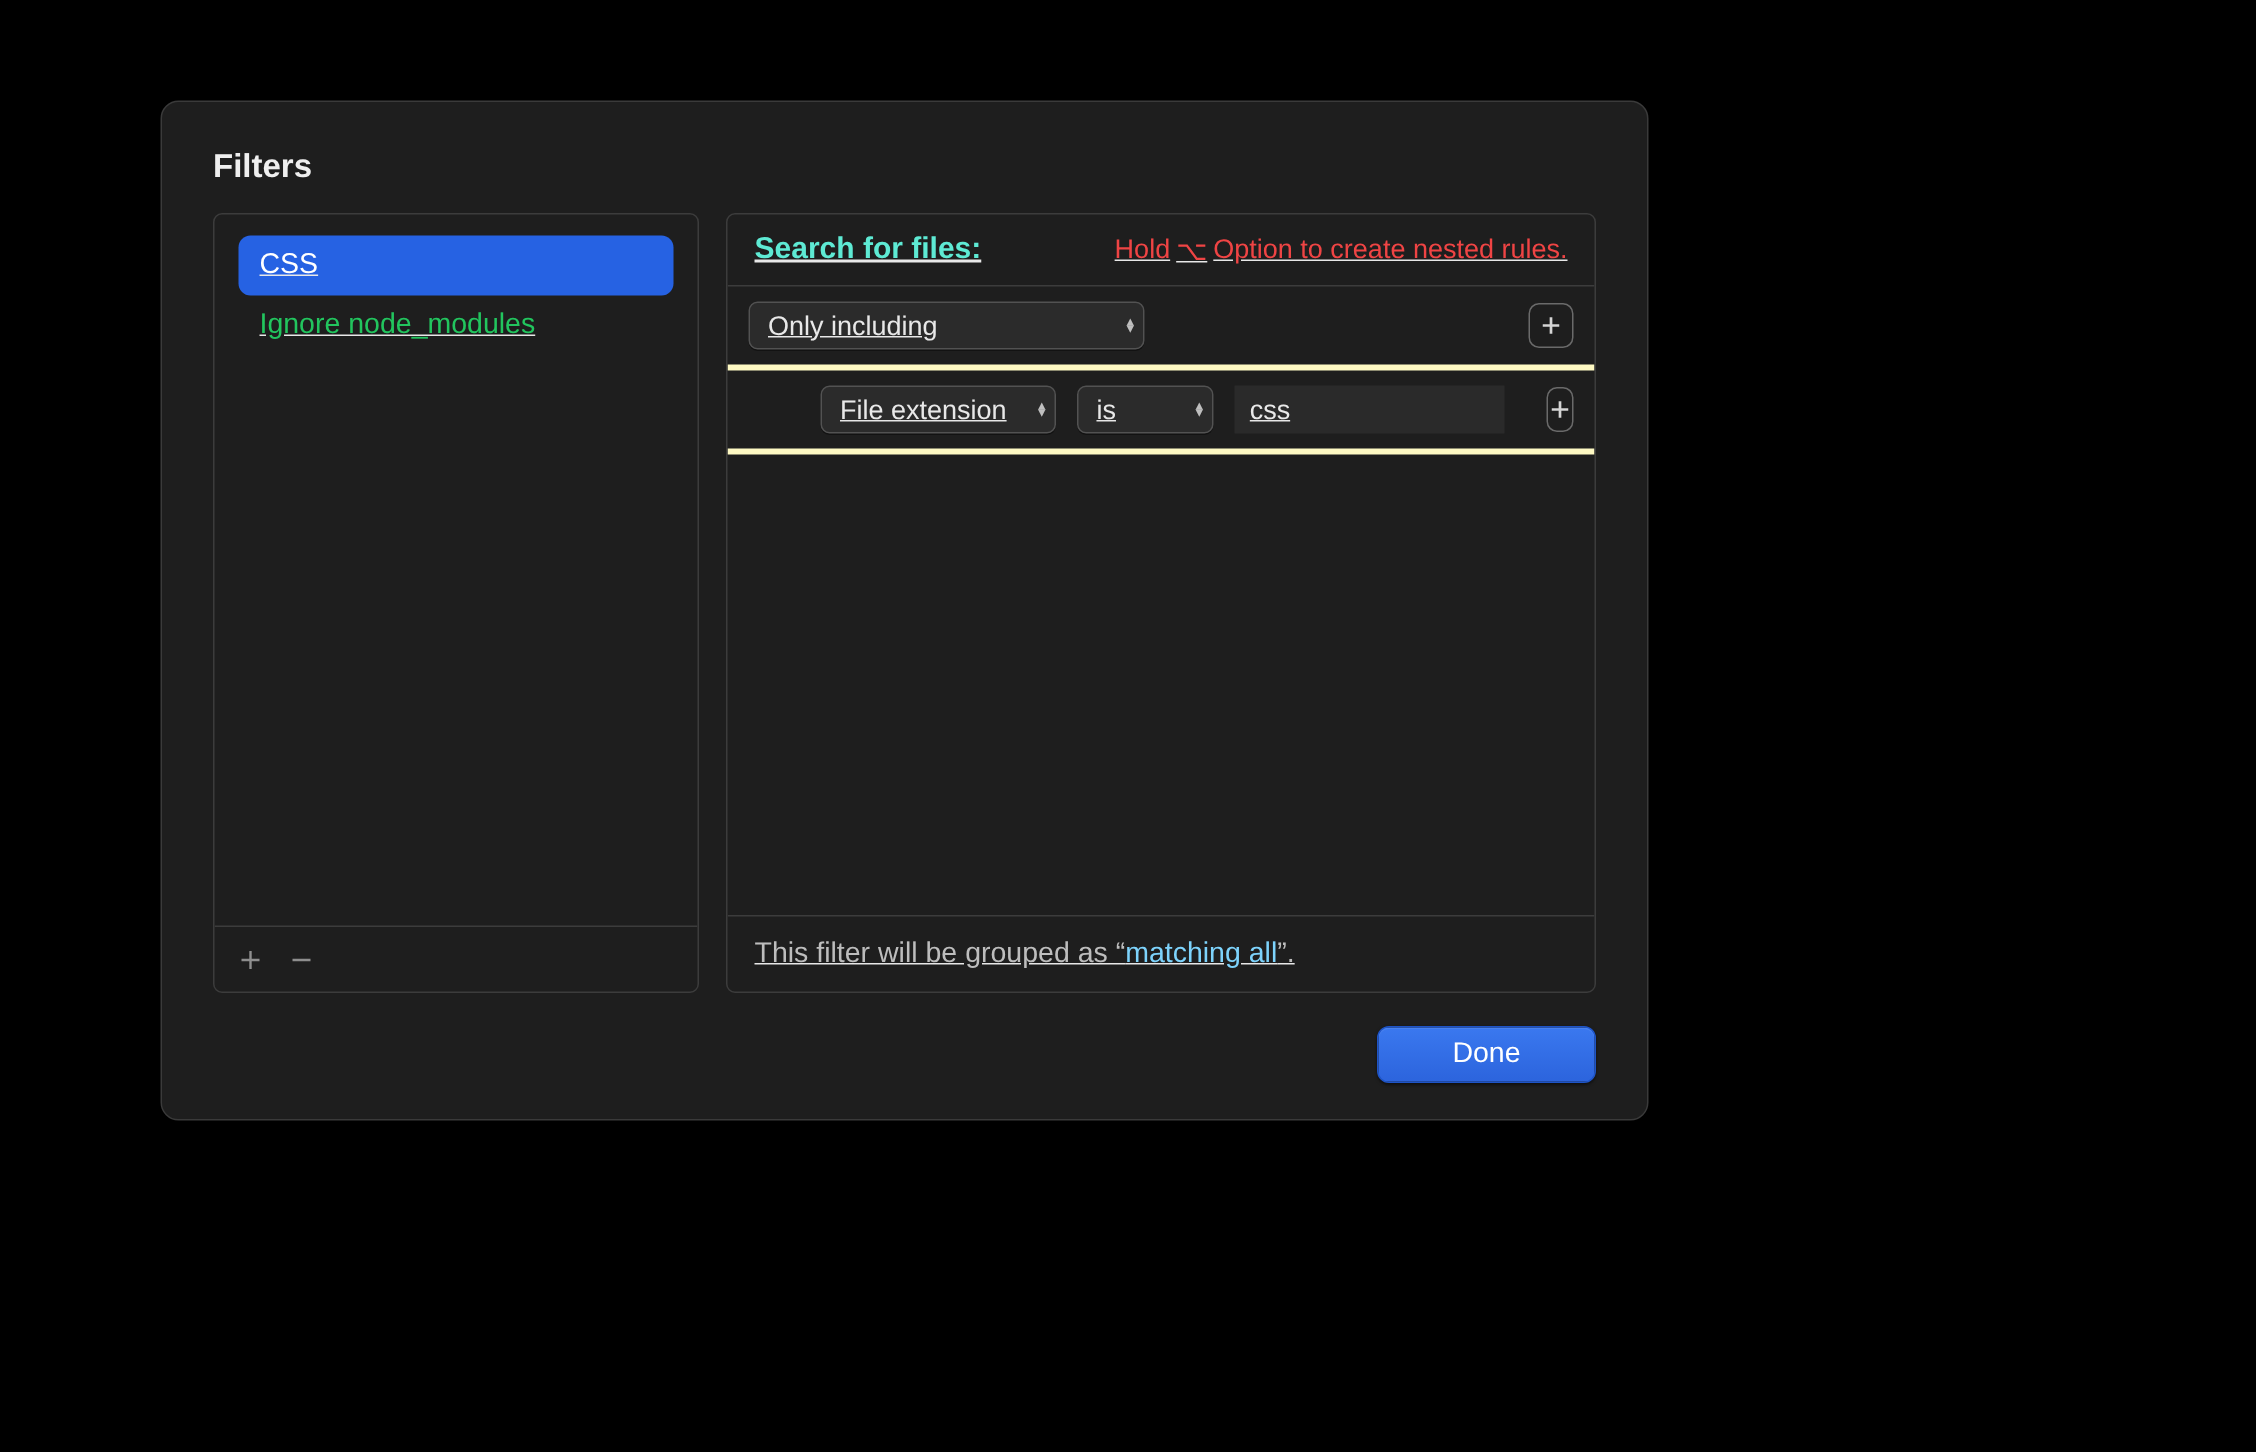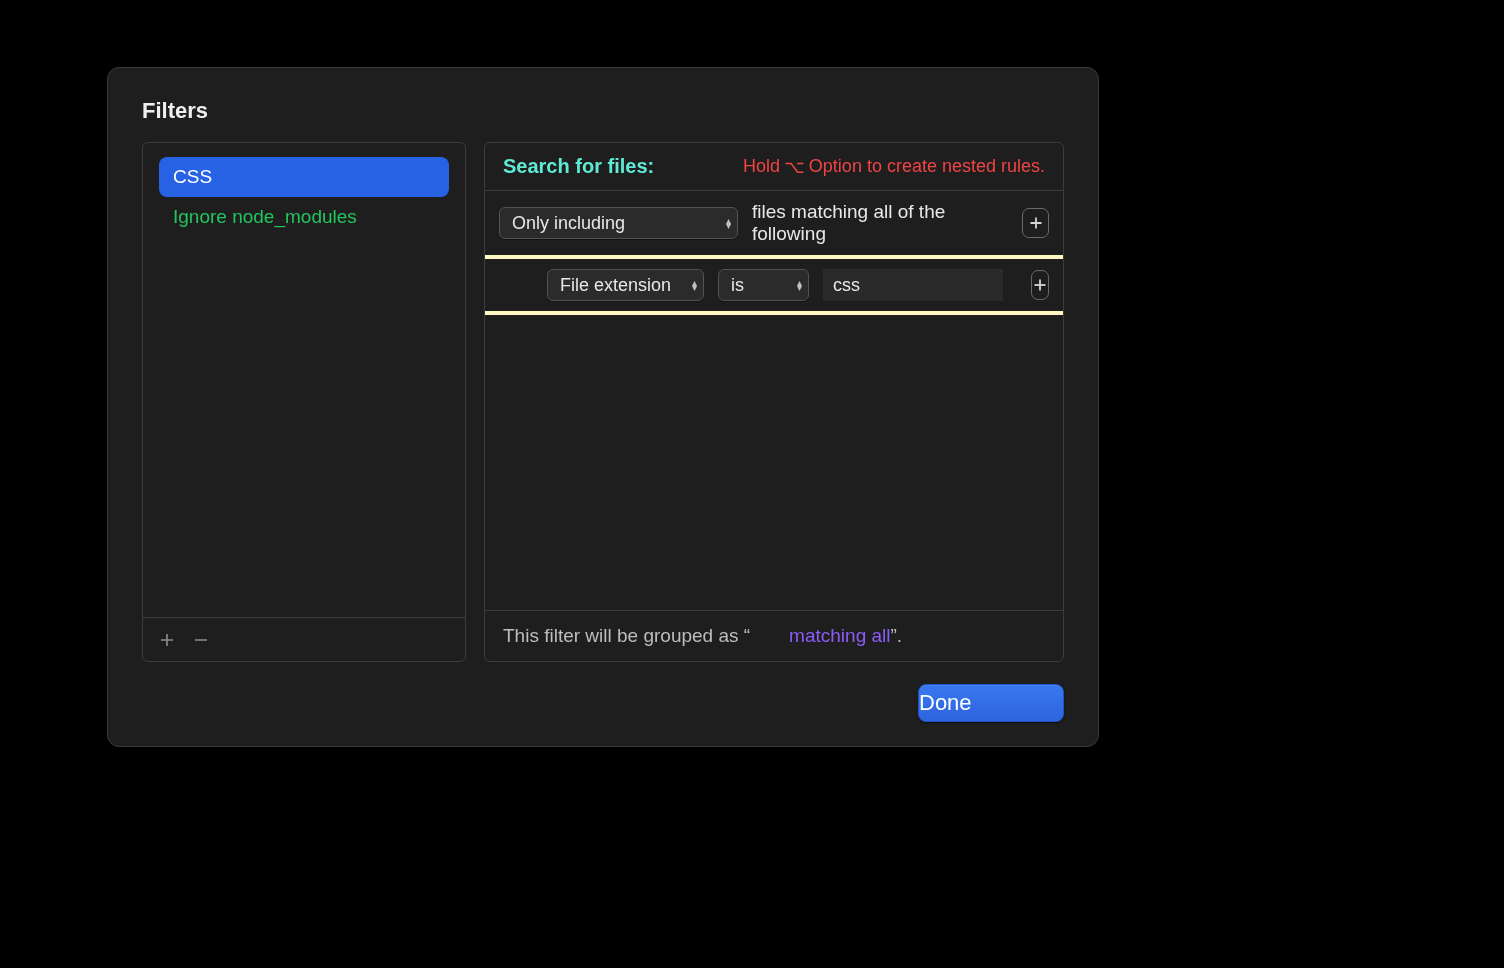--- a/index.html
+++ b/index.html
@@ -12,21 +12,21 @@
     background: #1e1e1e;
     border: 1px solid #3a3a3a;
     border-radius: 12px;
     box-shadow: 0 20px 60px rgba(0,0,0,.6);
     color: #e8e8e8;
     padding: 30px 34px 24px 34px;
     display: flex;
     flex-direction: column;
   }
   .title { font-size: 22px; font-weight: 700; color: #efefef; margin-bottom: 18px; }
-  .body { flex: 1; display: flex; gap: 18px; min-height: 0; }
+  .body { flex: 1; display: flex; gap: 18px; min-height: 0; text-decoration: underline; }
   .sidebar {
     width: 324px;
     border: 1px solid #3c3c3c;
     border-radius: 6px;
     background: #1e1e1e;
     display: flex;
     flex-direction: column;
     overflow: hidden;
   }
   .sidebar-list { flex: 1; padding: 14px 16px 8px 16px; overflow: auto; }
@@ -124,33 +124,33 @@
 
   .editor-rules { flex: 0 0 auto; }
   .editor-fill { flex: 1; }
 
   .editor-footer {
     border-top: 1px solid #3c3c3c;
     padding: 14px 18px;
     font-size: 19px;
     color: #bdbdbd;
   }
-  .editor-footer .hl { color: #8b5cf6; margin-left: 39px; }
+  .editor-footer .hl { color: #7dd3fc; }
 
   .sheet-footer {
     display: flex; justify-content: flex-end;
     padding-top: 22px;
   }
   .done-btn {
     min-width: 146px; height: 38px;
     background: linear-gradient(180deg,#3a78ef,#2c64dd);
     border: 1px solid #1e54c7;
     border-radius: 8px;
-    color: #fff; font-size: 22px;
-    display: inline-flex; align-items: center; 
+    color: #fff; font-size: 19px;
+    display: inline-flex; align-items: center; justify-content: center;
     box-shadow: 0 1px 0 rgba(255,255,255,.08) inset, 0 1px 2px rgba(0,0,0,.5);
   }
 </style>
 </head>
 <body>
 
 <div class="viewport">
   <div class="sheet">
 
     <div class="title">Filters</div>
@@ -194,21 +194,20 @@
         <div class="editor-rules">
 
           <div class="rule-row">
             <div class="select" style="width:264px">
               <span>Only including</span>
               <span class="arrows">
                   <span>▴</span>
                   <span>▾</span>
                 </span>
             </div>
-            <span class="static-text">files matching all of the following</span>
             <span class="spacer"></span>
             <span class="plus-btn">
               <svg width="14" height="14" viewBox="0 0 14 14" fill="none" stroke-width="1.8">
                   <line x1="7" y1="1.5" x2="7" y2="12.5"></line>
                   <line x1="1.5" y1="7" x2="12.5" y2="7"></line>
                 </svg>
             </span>
           </div>
 
           <div class="rule-row sub">

